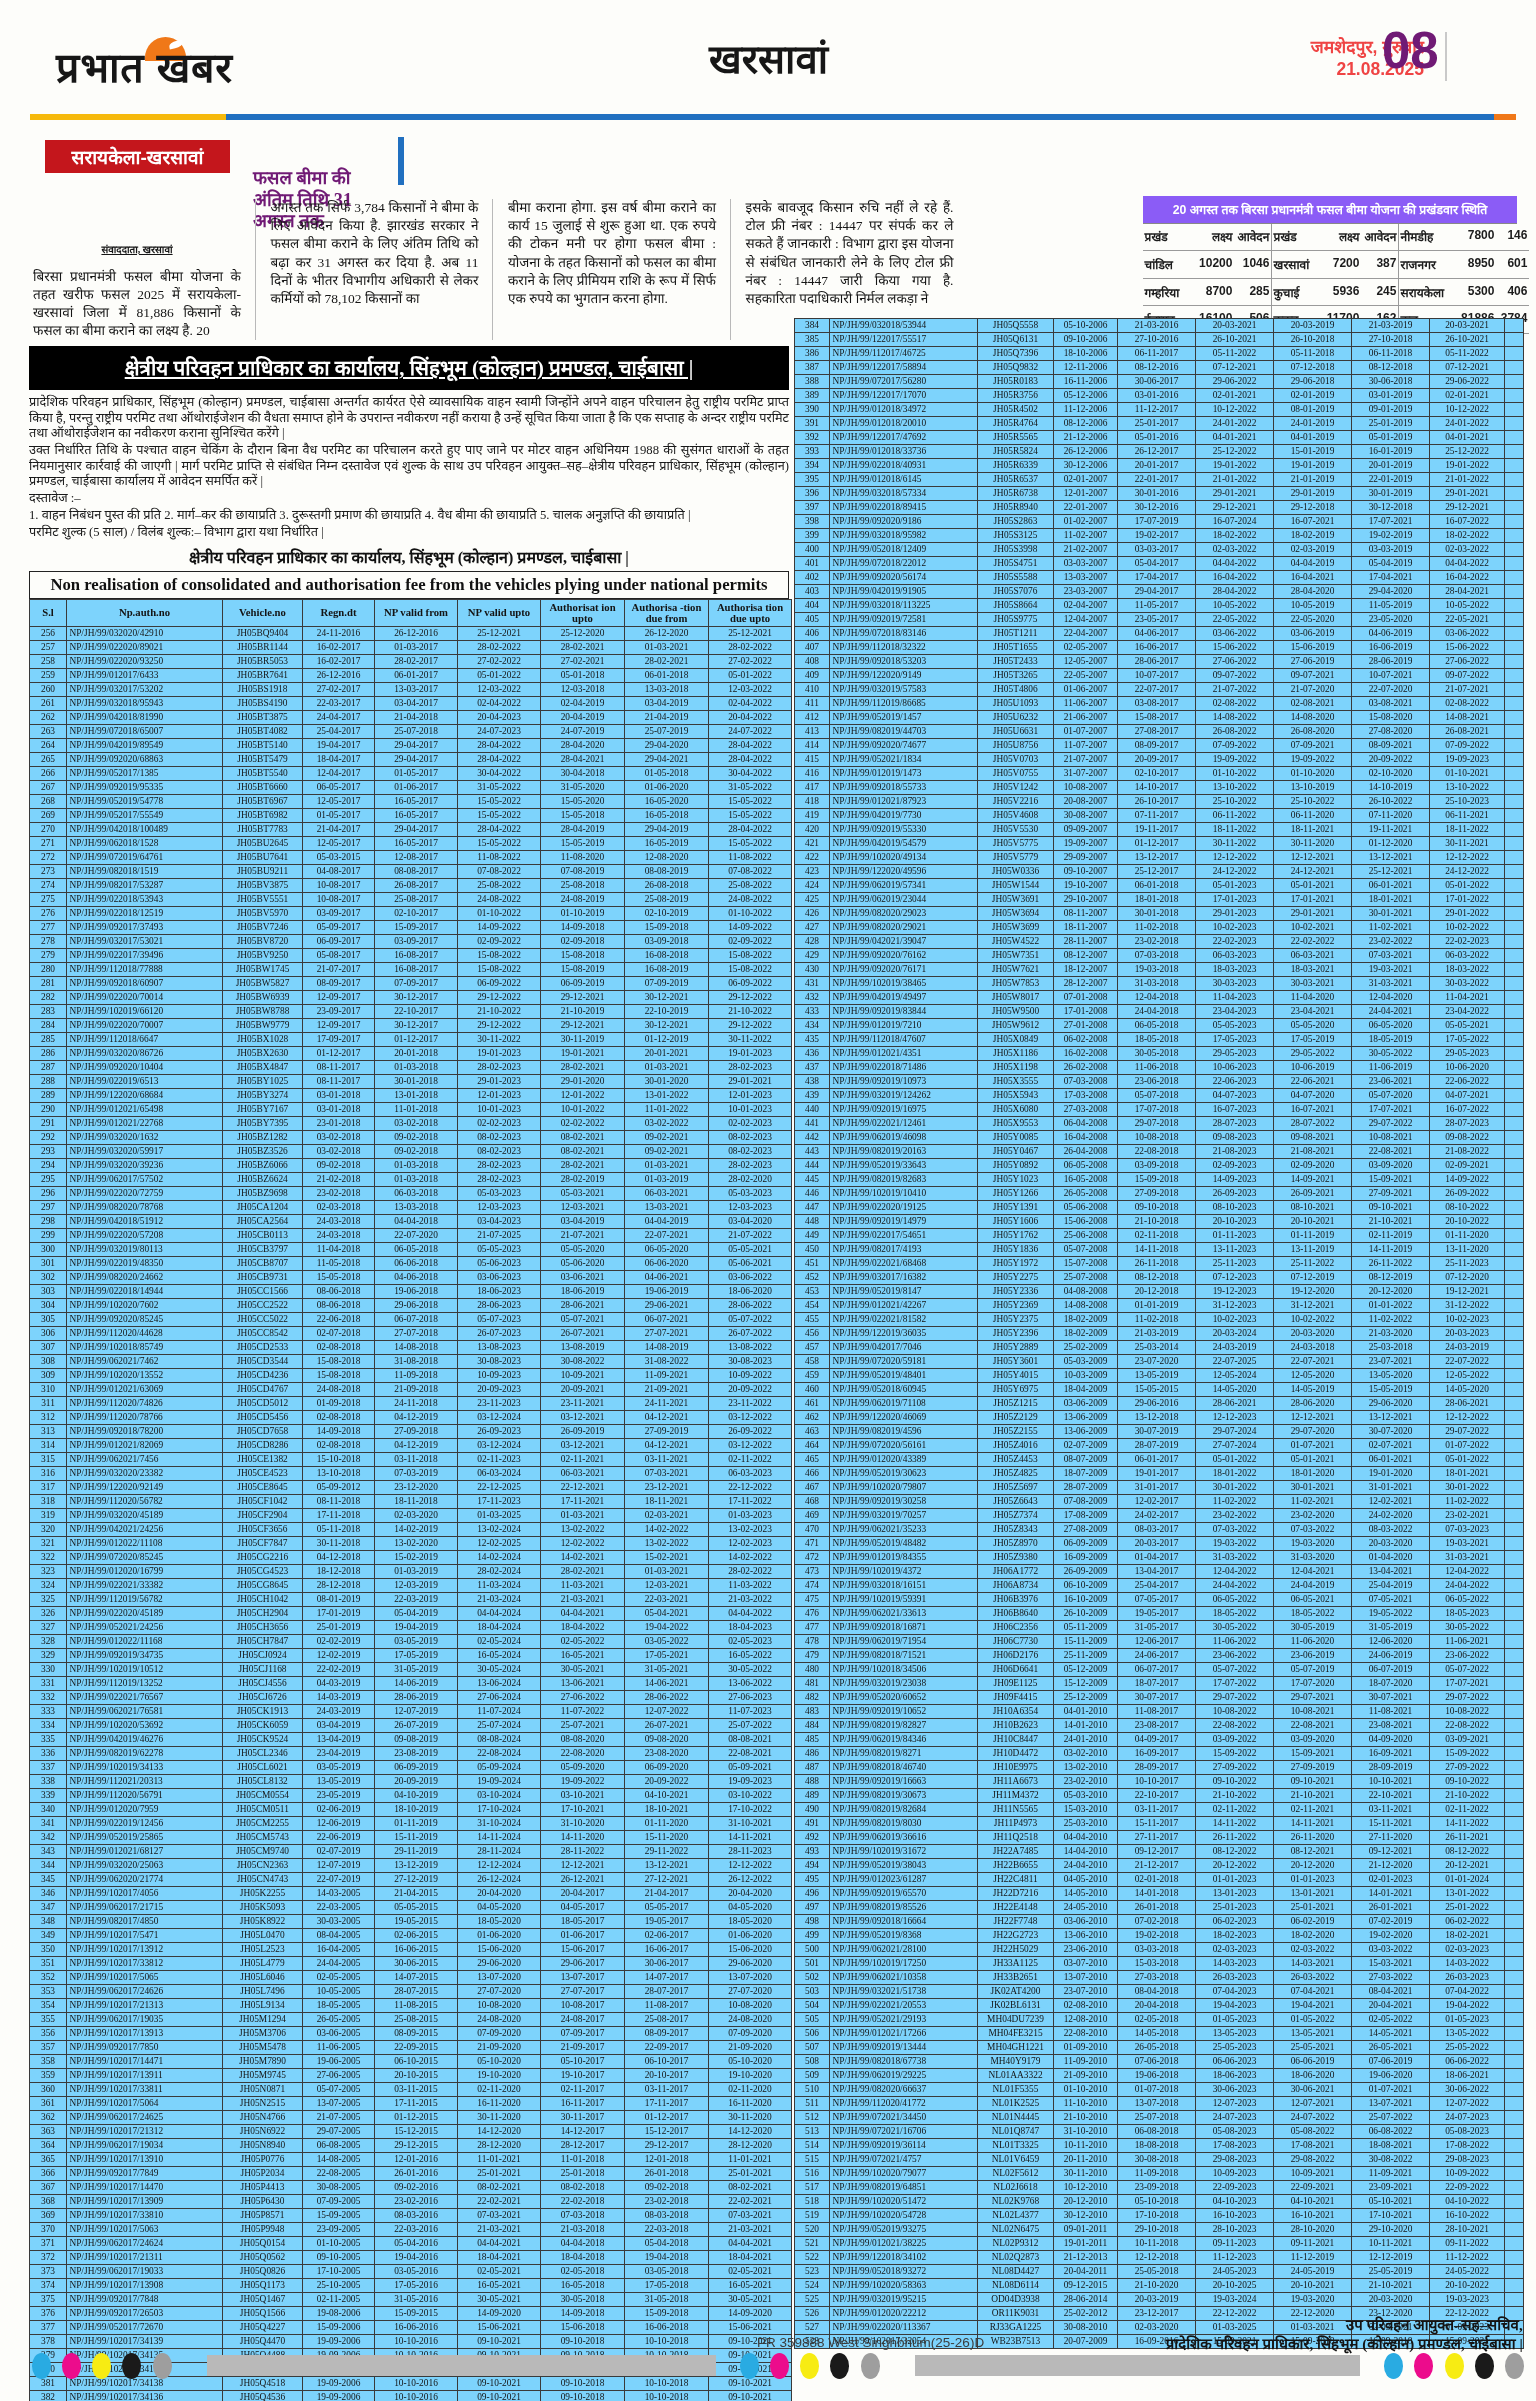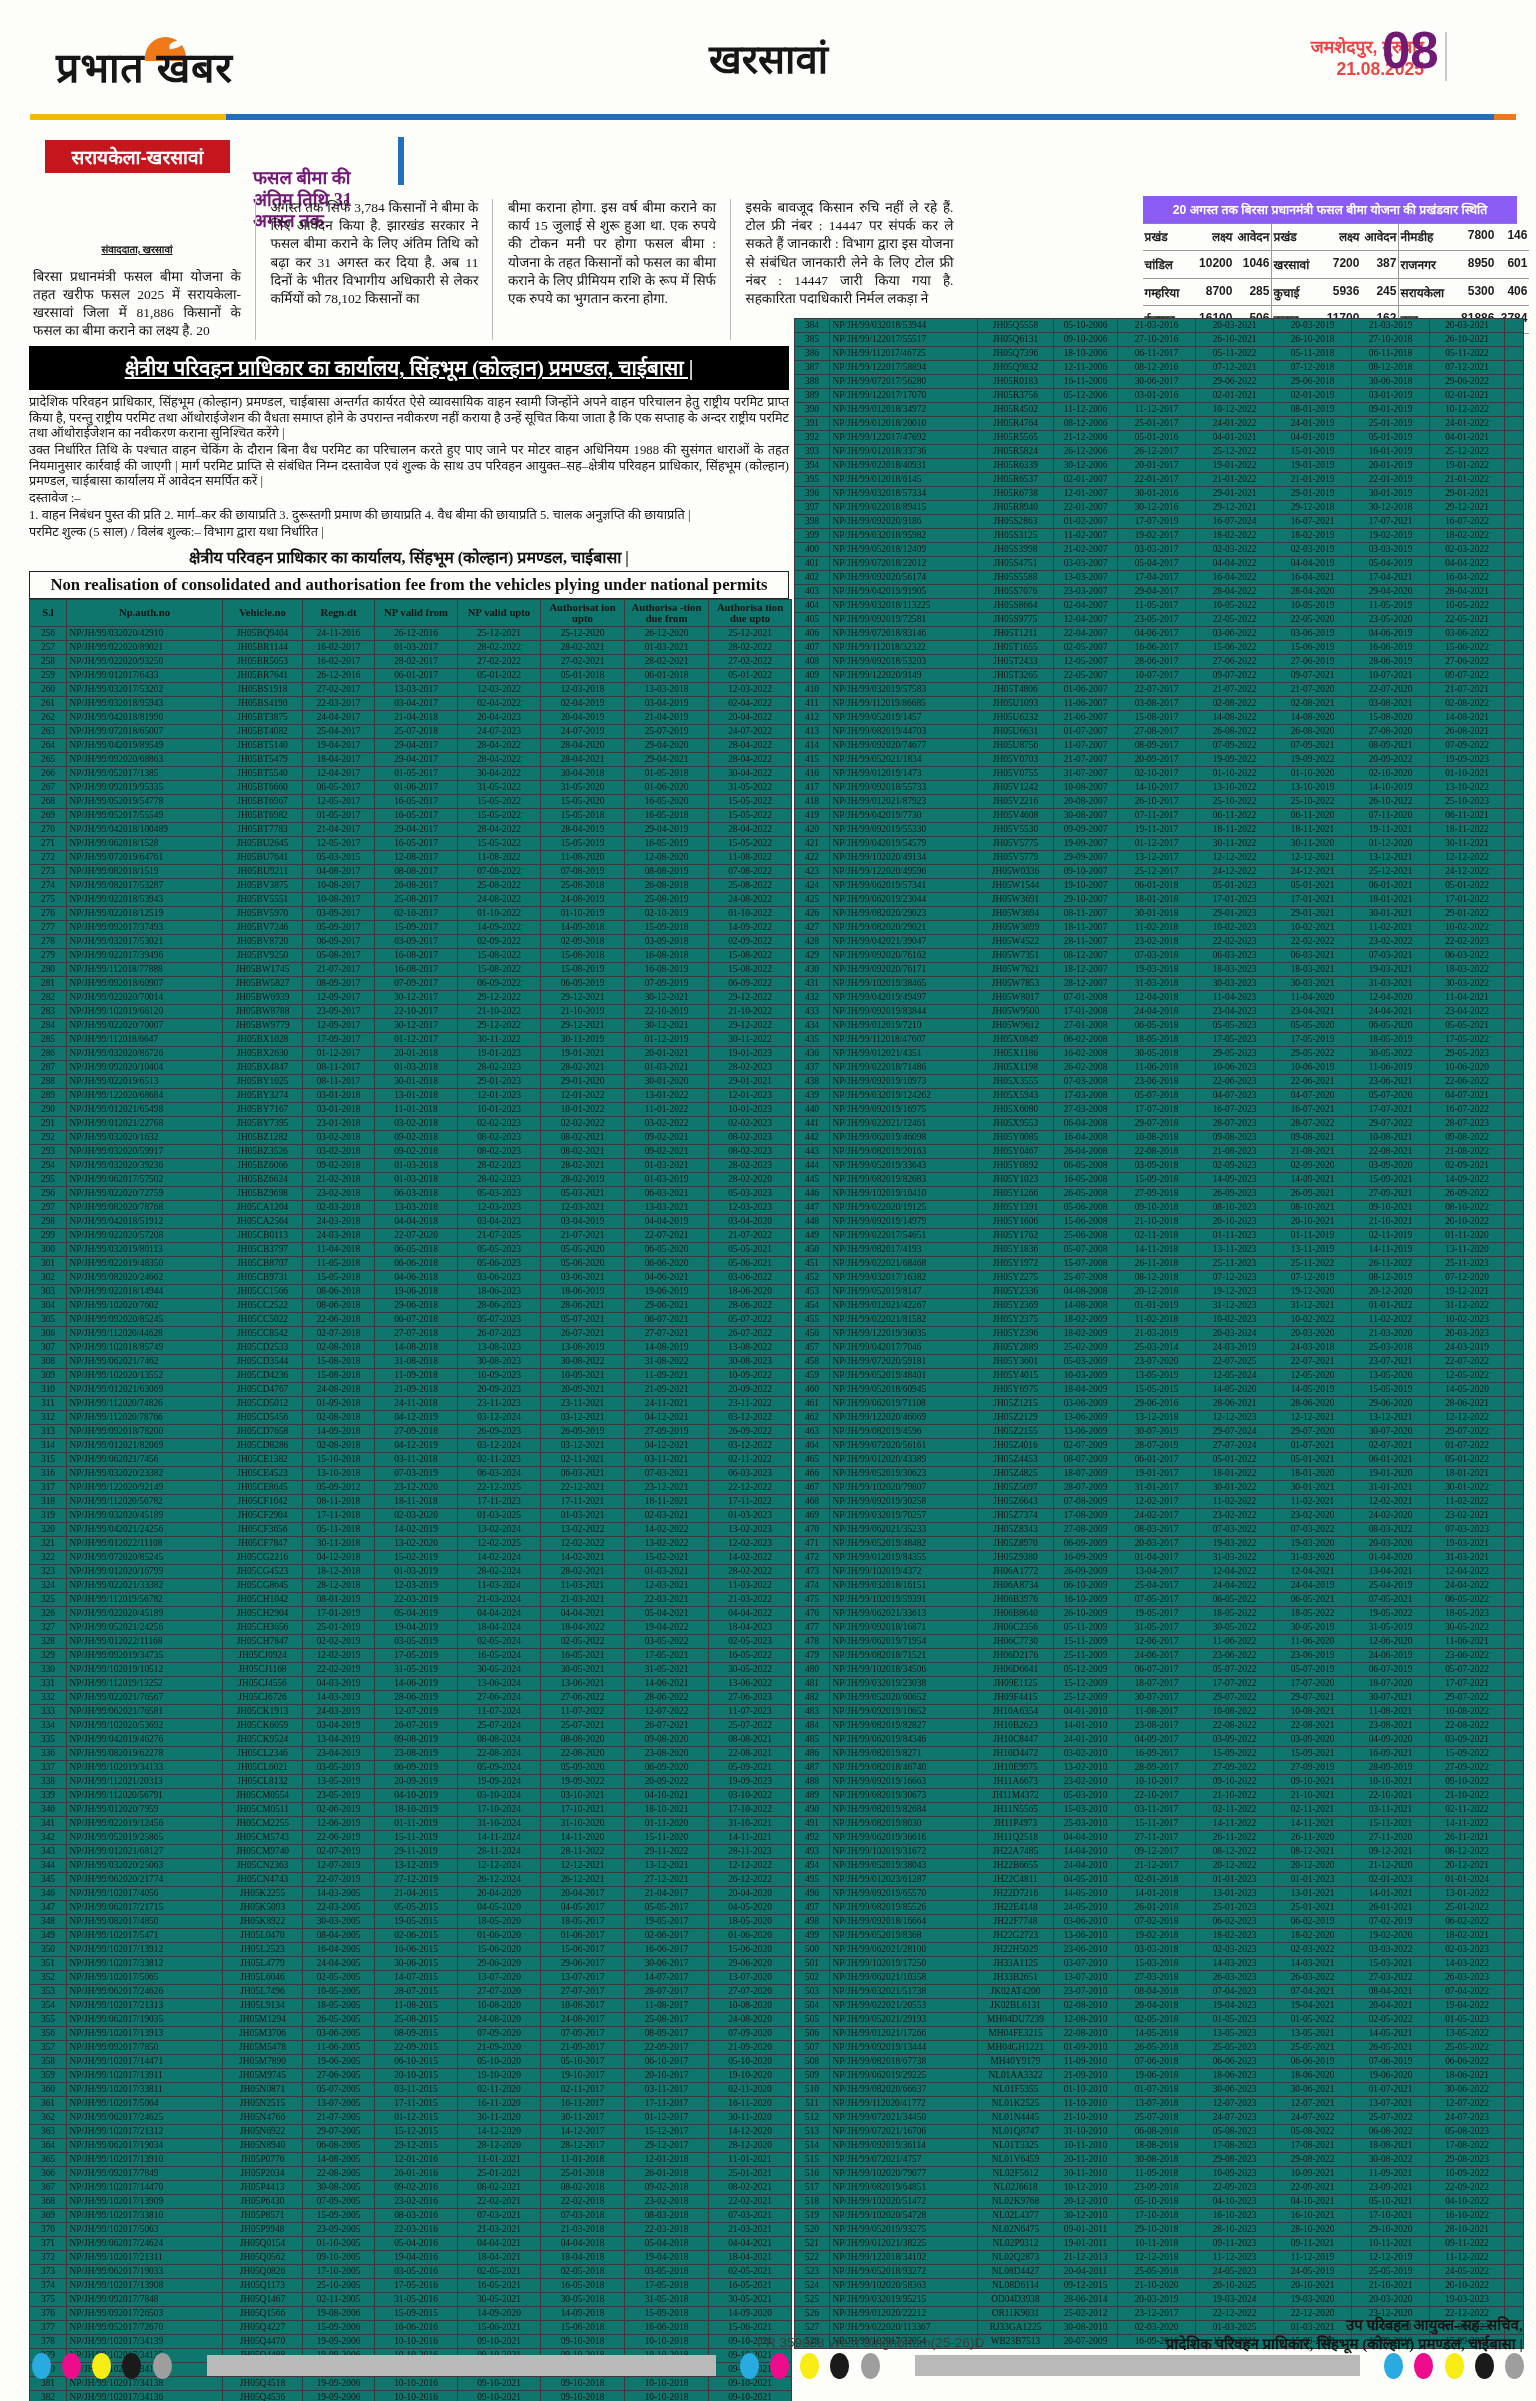--- a/index.html
+++ b/index.html
@@ -35,21 +35,21 @@
   
   .left-col{position:absolute;left:29px;top:346px;width:760px;}
   .notice-band{background:#000;color:#fff;text-align:center;padding:6.4px 3.2px 8px 3.2px;border:1.6px solid #000;}
   .notice-band .l1{font-weight:bold;font-size:20.7px;text-decoration:underline;}
   .notice-band .l2{font-weight:bold;font-size:19px;text-decoration:underline;margin-top:4.8px;}
   .notice-body{margin-top:4.8px;font-size:12.7px;line-height:1.22;color:#1a1a1a;}
   .notice-body p{margin:0 0 1.6px 0;text-align:justify;}
   .center-office{font-weight:bold;font-size:16px;text-align:center;margin:4.8px 0 3.2px 0;}
   .table-title{border:1.6px solid #222;font-weight:bold;font-size:16.7px;text-align:center;padding:3.2px 1.6px;}
   
-  table.permit{border-collapse:collapse;table-layout:fixed;width:760px;background:#0f766e;}
+  table.permit{border-collapse:collapse;table-layout:fixed;width:760px;background:#7dd3fc;}
   table.permit td,table.permit th{border:0.8px solid #3a3a3a;font-size:9.4px;line-height:1.05;padding:0 2.4px;white-space:nowrap;overflow:hidden;text-align:center;color:#141414;}
   table.permit th{font-size:10.7px;font-weight:bold;white-space:normal;padding:1.6px;}
   table.permit td{height:13px;}
   table.permit td:nth-child(2){text-align:left;}
   .lt col:nth-child(1){width:37px;}.lt col:nth-child(2){width:156px;}.lt col:nth-child(3){width:80px;}.lt col:nth-child(4){width:72px;}
   .lt col:nth-child(5){width:83px;}.lt col:nth-child(6){width:83px;}.lt col:nth-child(7){width:84px;}.lt col:nth-child(8){width:84px;}.lt col:nth-child(9){width:83px;}
   .right-col{position:absolute;left:794px;top:318px;width:729px;}
   table.permit.rt{width:729px;}
   table.permit.rt td{height:13px;}
   .rt col:nth-child(1){width:35px;}.rt col:nth-child(2){width:148px;}.rt col:nth-child(3){width:76px;}.rt col:nth-child(4){width:64px;}

